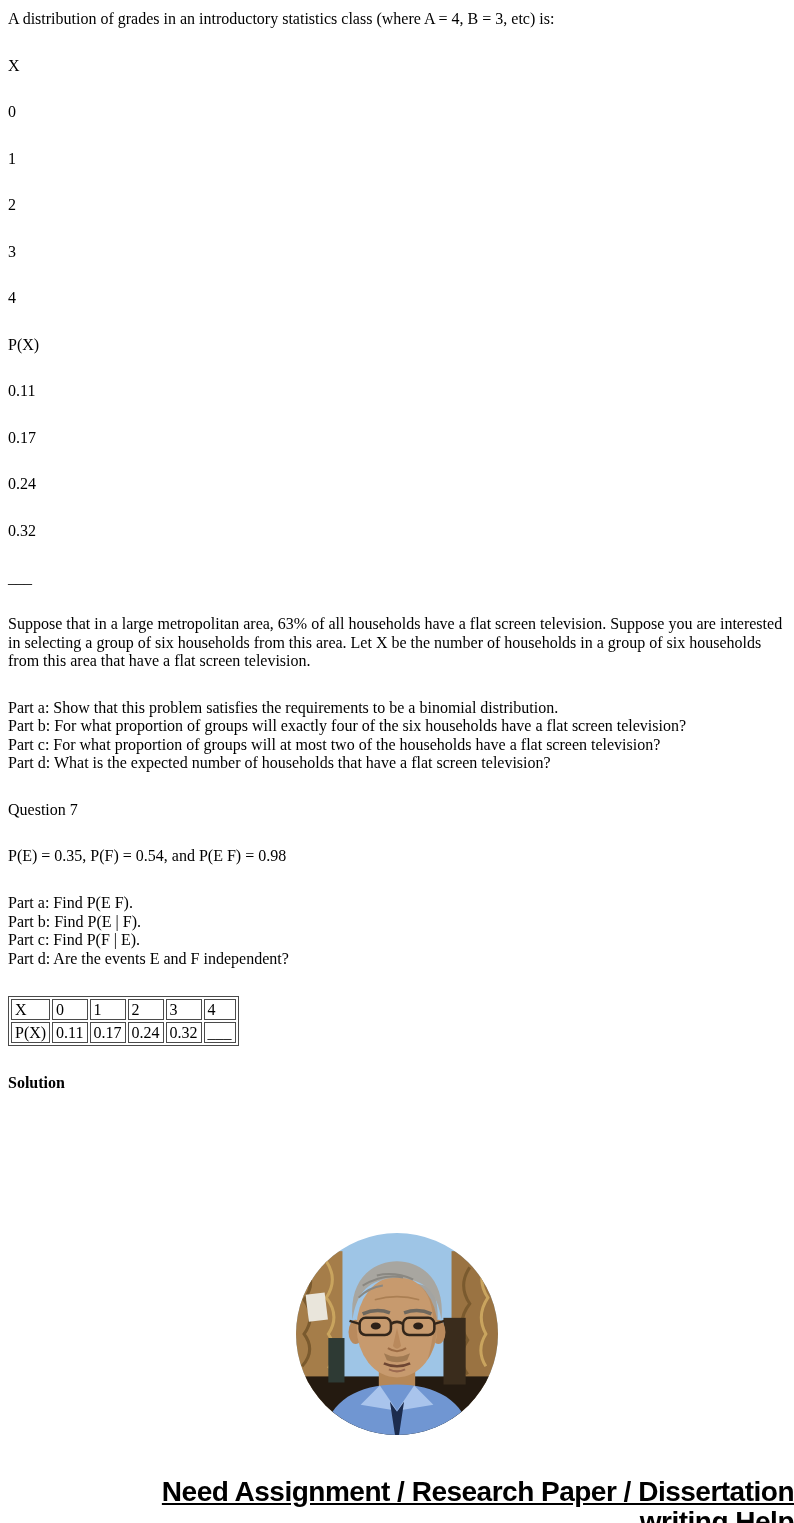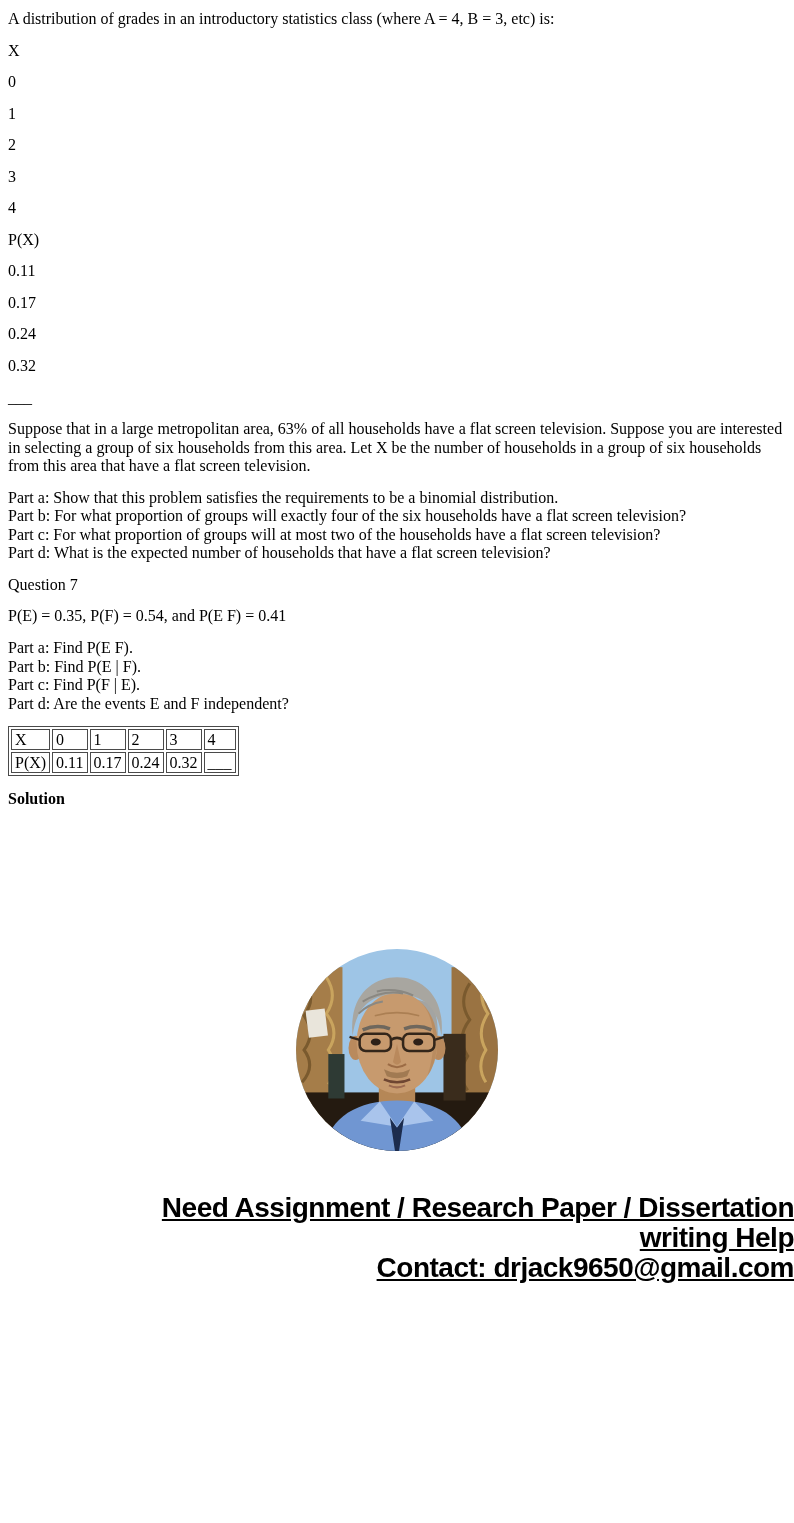--- a/index.html
+++ b/index.html
@@ -13,21 +13,21 @@
     font-family: "Liberation Serif", serif;
     color: #000000;
     box-sizing: border-box;
   }
   .doc {
     padding: 0 8px;
   }
   .doc p {
     font-size: 16px;
     line-height: 1.16;
-    margin: 13px 0;
+    margin: 28px 0;
   }
   .doc p.first {
     margin-top: 10px;
   }
   .lines {
     white-space: pre-line;
   }
   .solution-heading {
     font-weight: bold;
     font-size: 17.5px;
@@ -94,21 +94,21 @@
 
   <p>Suppose that in a large metropolitan area, 63% of all households have a flat screen television. Suppose you are interested in selecting a group of six households from this area. Let X be the number of households in a group of six households from this area that have a flat screen television.</p>
 
   <p class="lines">Part a: Show that this problem satisfies the requirements to be a binomial distribution.
 Part b: For what proportion of groups will exactly four of the six households have a flat screen television?
 Part c: For what proportion of groups will at most two of the households have a flat screen television?
 Part d: What is the expected number of households that have a flat screen television?</p>
 
   <p>Question 7</p>
 
-  <p>P(E) = 0.35, P(F) = 0.54, and P(E F) = 0.41</p>
+  <p>P(E) = 0.35, P(F) = 0.54, and P(E F) = 0.98</p>
 
   <p class="lines">Part a: Find P(E F).
 Part b: Find P(E | F).
 Part c: Find P(F | E).
 Part d: Are the events E and F independent?</p>
 
   <table class="dist-table">
     <tbody>
       <tr>
         <td>X</td>

